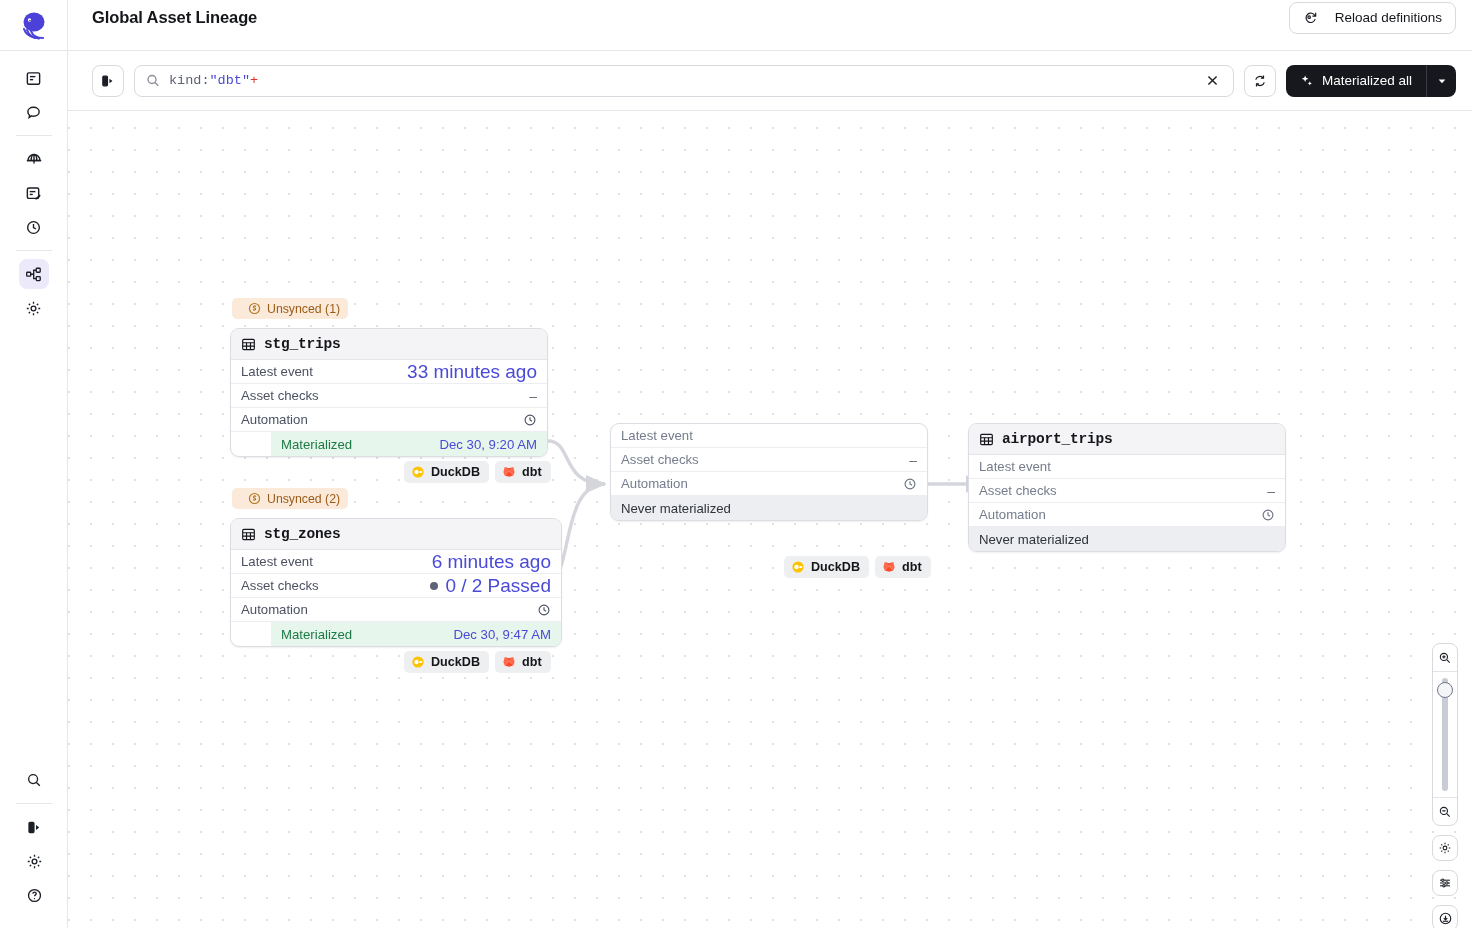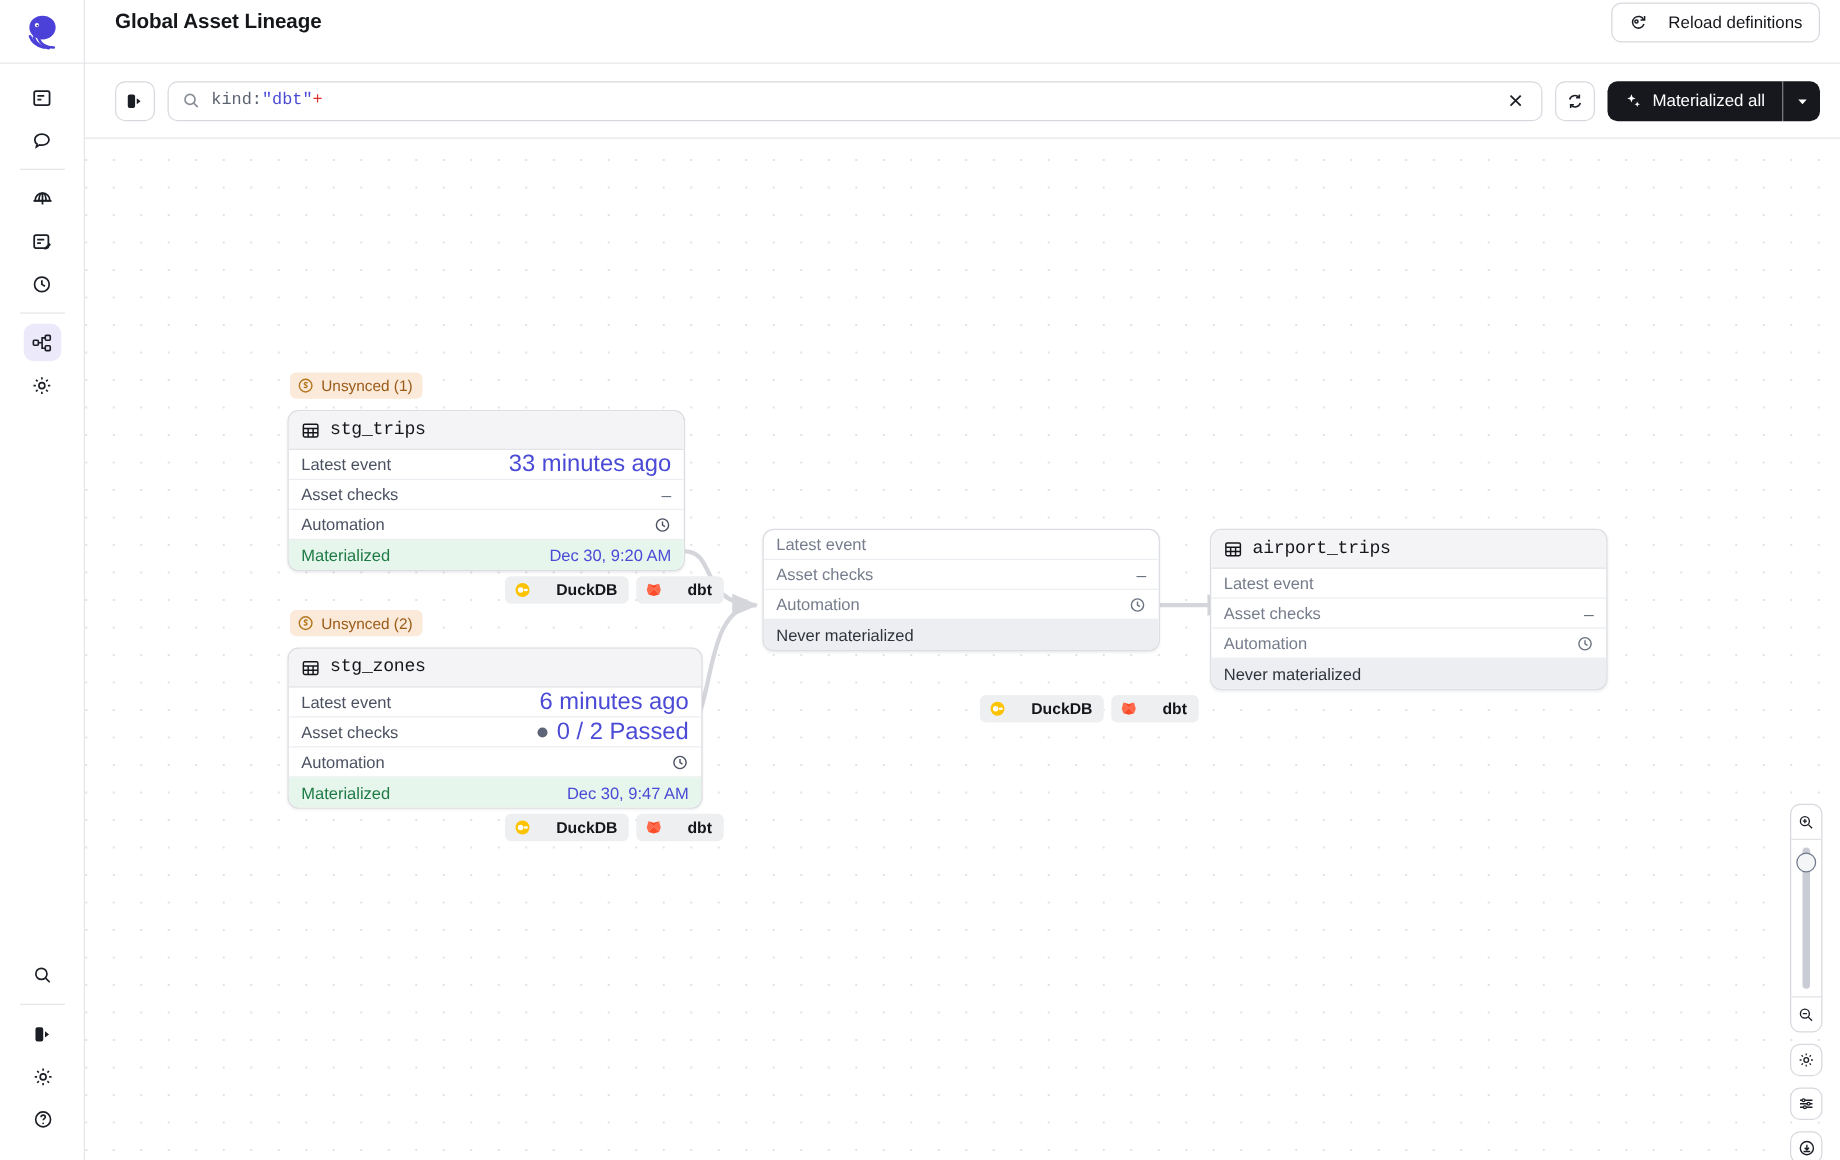--- a/index.html
+++ b/index.html
@@ -128,63 +128,64 @@
     cursor: pointer;
   }
   .node-head {
     display: flex; align-items: center; gap: 8px;
     height: 31px; padding: 0 10px;
     background: #f4f4f6;
     border-bottom: 1px solid #e3e4e8;
   }
   .node-title {
     font-family: "Liberation Mono", monospace;
-    font-size: 14.5px; font-weight: 400; color: #14161a; letter-spacing: -0.2px;
+    font-size: 14.5px; font-weight: 700; color: #14161a; letter-spacing: -0.2px;
   }
   .node-row {
     display: flex; align-items: center; justify-content: space-between;
     height: 24px; padding: 0 10px;
     border-bottom: 1px solid #eceef1;
     color: #4b5161; font-size: 13.2px; text-align: right;
   }
   .node-row:last-child { border-bottom: none; }
   .row-val { color: #4a4ad6; font-size: 19px; display: flex; align-items: center; gap: 7px; }
   .row-val.dash { color: #6b7280; font-size: 14px; }
   .row-mat {
     display: flex; align-items: center; justify-content: space-between;
     height: 24px; padding: 0 10px;
     background: #e7f6ec;
+    margin-left: 40px;
   }
   .row-mat .lbl { color: #1d7a45; font-size: 13.2px; }
   .row-mat .val { color: #4a4ad6; font-size: 13.2px; }
   .row-never {
     display: flex; align-items: center;
     height: 24px; padding: 0 10px;
     background: #eceef1; color: #30333b; font-size: 13.2px;
   }
   .node.dim .node-row { color: #757c8b; }
 
   .check-dot {
     width: 8px; height: 8px; border-radius: 50%;
     background: #5d6478; display: inline-block;
   }
 
   
   .badge-unsynced {
     position: absolute;
     display: inline-flex; align-items: center; gap: 6px;
-    height: 21px; padding: 0 8px 0 6px;
+    height: 21px; padding: 0 8px 0 16px;
     background: #fbead9; border-radius: 5px;
     color: #9a5b18; font-size: 12.3px; white-space: nowrap; cursor: pointer;
   }
 
   
   .chips { position: absolute; display: flex; gap: 6px; }
   .chip {
-    display: inline-flex; align-items: center; gap: 20px;
+    display: inline-flex; align-items: center; gap: 6px;
     height: 22px; padding: 0 9px 0 7px;
     background: #eeeff1; border-radius: 5px;
     font-size: 12.6px; font-weight: 700; color: #14161a; cursor: pointer;
   }
 
   
   .zoom-stack {
     position: absolute; right: 14px; top: 532px;
     display: flex; flex-direction: column; align-items: center; gap: 9px;
     z-index: 6;

